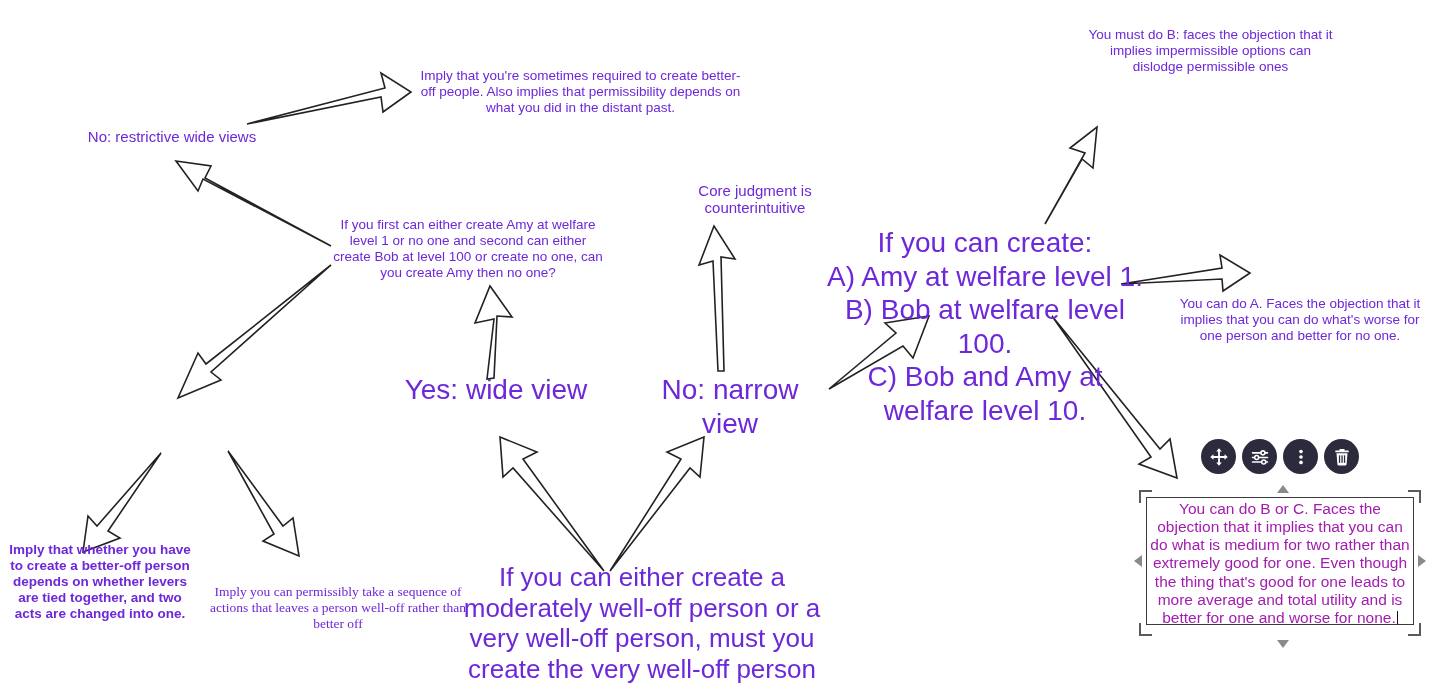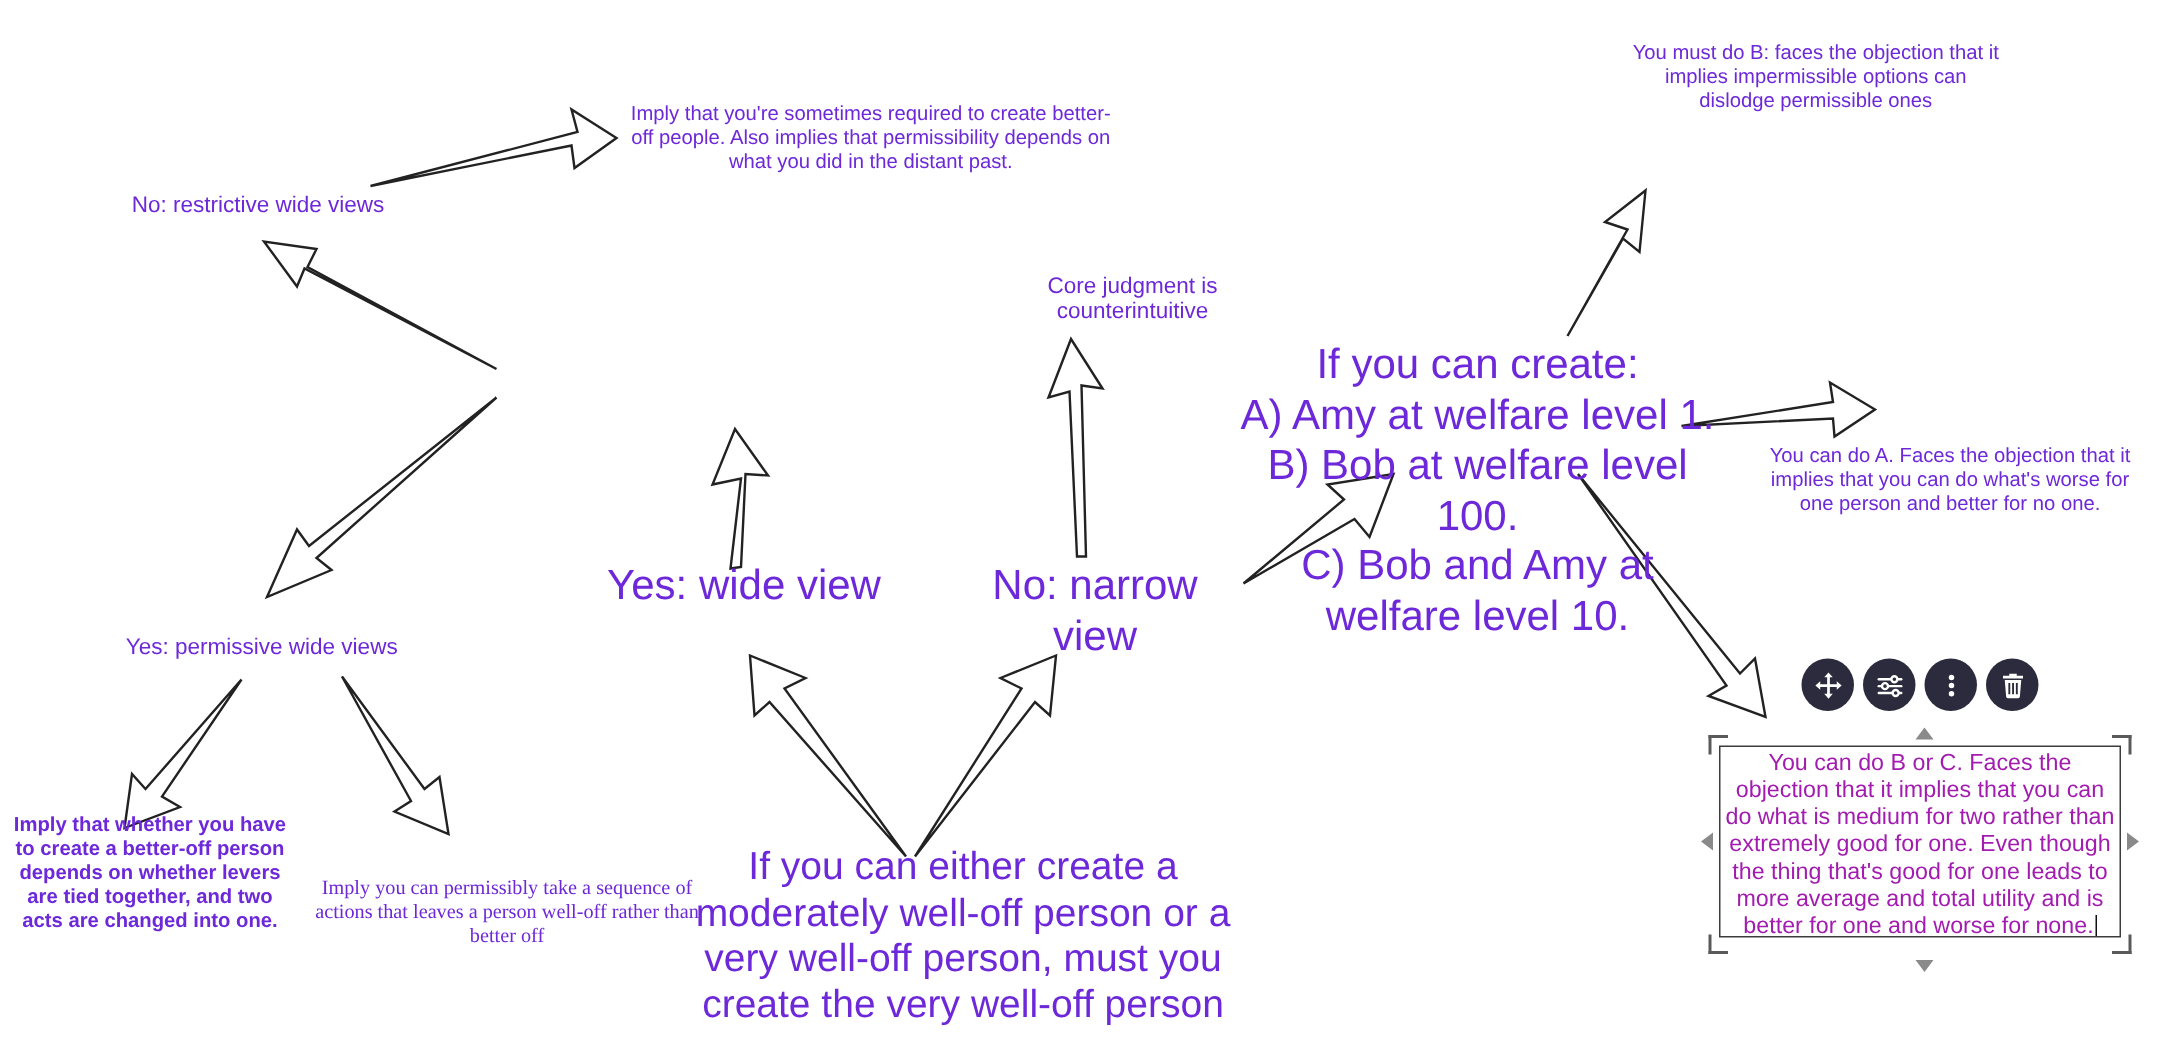--- a/index.html
+++ b/index.html
@@ -164,28 +164,28 @@
       <path d="M 1121,284 L 1222,268 L 1220,255 L 1250,273 L 1223,291 L 1222,279 Z"></path>
 
       <path d="M 1052,316 L 1160,449 L 1170,439 L 1177,478 L 1139,464 L 1151,457 Z"></path>
     </g>
   </svg>
 
   <div class="node n-small" style="left:418px; top:68px; width:325px;">Imply that you're sometimes required to create better-off people.  Also implies that permissibility depends on what you did in the distant past.</div>
 
   <div class="node n-med" style="left:62px; top:128px; width:220px;">No: restrictive wide views</div>
 
+  <div class="node n-small" style="left:333px; top:217px; width:270px;">If you first can either create Amy  at welfare level 1 or no one and second can either create Bob  at level 100 or create no one, can you create Amy then no one?</div>
 
   <div class="node n-xl" style="left:396px; top:373px; width:200px;">Yes: wide view</div>
 
   <div class="node n-xl" style="left:630px; top:373px; width:200px;">No: narrow view</div>
 
   <div class="node n-med" style="left:675px; top:182px; width:160px;">Core judgment is counterintuitive</div>
 
-  <div class="node n-med" style="left:62px; top:423px; width:225px;">Yes: permissive wide views</div>
 
   <div class="node n-small" style="left:5px; top:542px; width:190px;font-weight:bold;">Imply that whether you have to create a better-off person depends on whether levers are tied together, and two acts are changed into  one.</div>
 
   <div class="node n-small" style="left:208px; top:584px; width:260px;font-family:Liberation Serif, serif;">Imply you can permissibly take a sequence of actions that leaves a person well-off rather than better off</div>
 
   <div class="node n-large" style="left:462px; top:562px; width:360px;">If you can either create a moderately well-off person or a very well-off person, must you create the very well-off person</div>
 
   <div class="node n-xl" style="left:820px; top:226px; width:330px;">If you can create:
 A) Amy at welfare level 1.
 B) Bob at welfare level 100.

